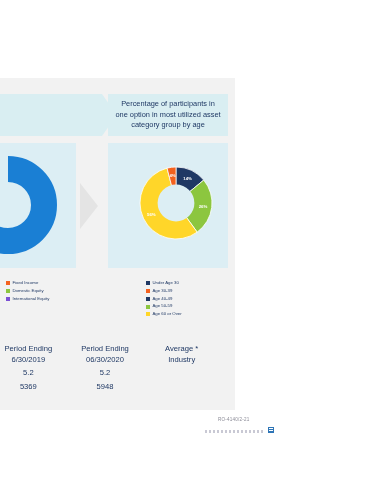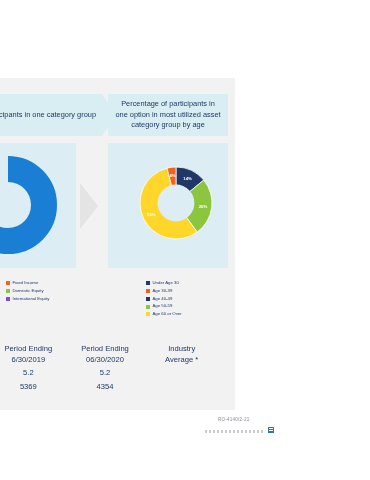--- a/index.html
+++ b/index.html
@@ -40,21 +40,21 @@
   .banner {
     position: absolute;
     height: 42px;
     background: #d9eef2;
     color: #1f3864;
     font-size: 7.4px;
     line-height: 10.5px;
     text-align: center;
     display: flex;
     align-items: center;
-    justify-content: flex-end;
+    justify-content: flex-start;
     padding: 0 6px;
     box-sizing: border-box;
   }
   .banner-arrow::after {
     content: "";
     position: absolute;
     right: -15px;
     top: 0;
     width: 0;
     height: 0;
@@ -303,25 +303,25 @@
     <div class="table-col">
       <div class="col-header">Period Ending</div>
       <div class="col-header">6/30/2019</div>
       <div class="col-value">5.2</div>
       <div class="col-value2">5369</div>
     </div>
     <div class="table-col">
       <div class="col-header">Period Ending</div>
       <div class="col-header">06/30/2020</div>
       <div class="col-value">5.2</div>
-      <div class="col-value2">4354</div>
+      <div class="col-value2">5948</div>
     </div>
     <div class="table-col">
+      <div class="col-header">Average *</div>
       <div class="col-header">Industry</div>
-      <div class="col-header">Average *</div>
     </div>
   </div>
 
   <div id="footer-code">RO-4140/2-21</div>
   <div id="footer-rule"></div>
   <div id="footer-badge"></div>
 
 </div>
 
 </body></html>

